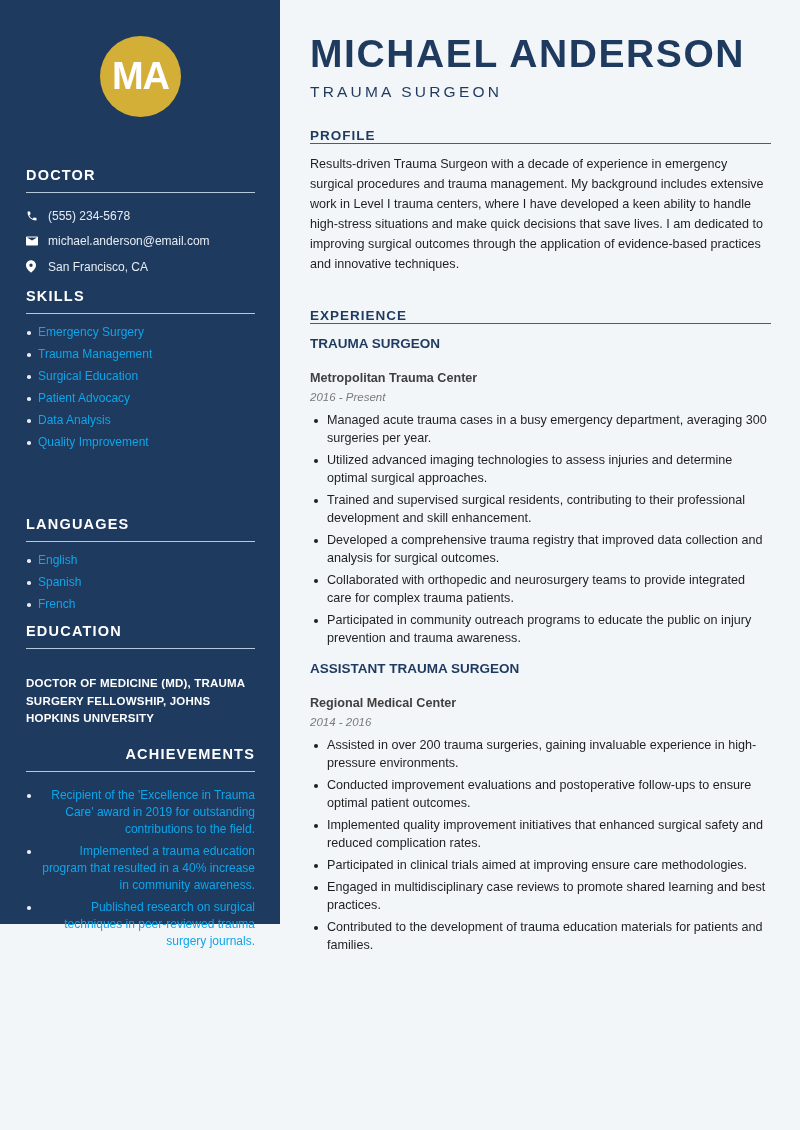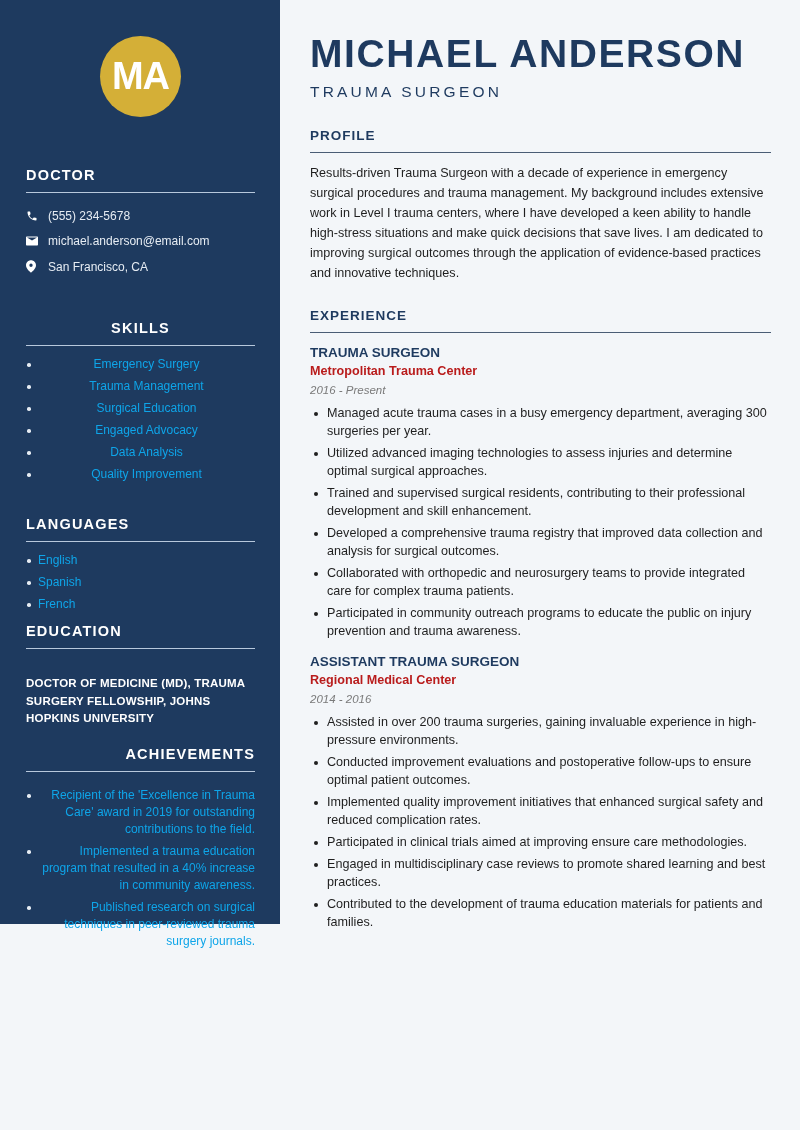--- a/index.html
+++ b/index.html
@@ -56,27 +56,27 @@
     font-size: 39px; font-weight: bold; color: #1e3a5f; letter-spacing: 1.6px;
     white-space: nowrap;
   }
   .title {
     position: absolute; top: 83px; left: 0;
     font-size: 15.5px; color: #1e3a5f; letter-spacing: 3.2px; white-space: nowrap;
   }
   .main-section { position: absolute; left: 0; width: 461px; }
   .main-heading {
     font-size: 13.5px; font-weight: bold; color: #1e3a5f; letter-spacing: 1px;
-    padding-bottom: 9px; border-bottom: 1.5px solid #4a5d75;
+    border-bottom: 1.5px solid #4a5d75;
   }
   .profile-text {
     margin-top: 10px; font-size: 12.6px; line-height: 20px; color: #1f1f1f;
   }
   .job-title { font-size: 13.5px; font-weight: bold; color: #1e3a5f; margin-top: 12px; }
-  .job-company { font-size: 12.6px; font-weight: bold; color: #b91c1c; margin-top: 4px; }
+  .job-company { font-size: 12.6px; font-weight: bold; color: #404040; margin-top: 20px; }
   .job-dates { font-size: 11.5px; font-style: italic; color: #7a7a7a; margin-top: 6px; }
   .job-bullets { list-style: none; margin-top: 8px; }
   .job-bullets li {
     position: relative; padding-left: 17px;
     font-size: 12.6px; line-height: 18px; color: #1f1f1f; margin-bottom: 4px;
   }
   .job-bullets li::before {
     content: ""; position: absolute; left: 4px; top: 7.5px;
     width: 4px; height: 4px; border-radius: 50%; background: #1f1f1f;
   }
@@ -112,27 +112,27 @@
         <span class="ic">
           <svg width="10" height="13" viewBox="0 0 24 30">
               <path fill="#fff" d="M12 0C5.4 0 0 5.4 0 12c0 9 12 18 12 18s12-9 12-18C24 5.4 18.6 0 12 0zm0 16a4 4 0 1 1 0-8 4 4 0 0 1 0 8z"></path>
             </svg>
         </span>
         <span>San Francisco, CA</span>
       </li>
     </ul>
   </section>
 
-  <section class="side-section" style="top:320px;text-align:center;">
+  <section class="side-section" style="top:288px;">
     <div class="side-heading">SKILLS</div>
     <ul class="bullets">
       <li>Emergency Surgery</li>
       <li>Trauma Management</li>
       <li>Surgical Education</li>
-      <li>Engaged Advocacy</li>
+      <li>Patient Advocacy</li>
       <li>Data Analysis</li>
       <li>Quality Improvement</li>
     </ul>
   </section>
 
   <section class="side-section" style="top:516px;">
     <div class="side-heading">LANGUAGES</div>
     <ul class="bullets">
       <li>English</li>
       <li>Spanish</li>

